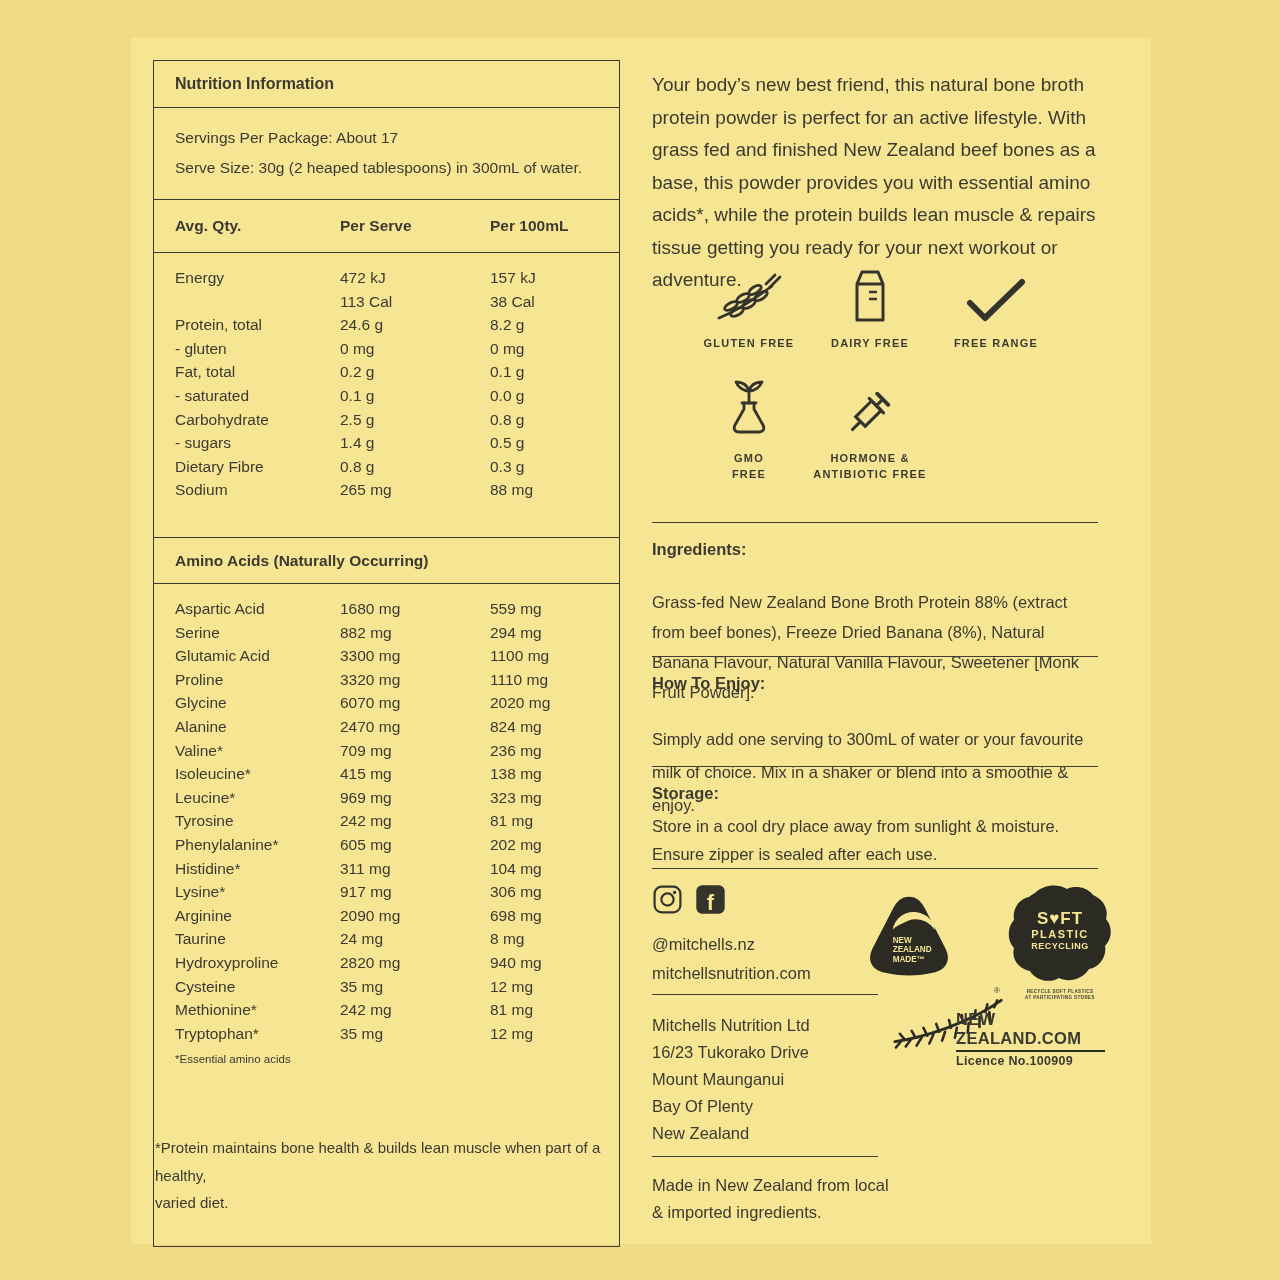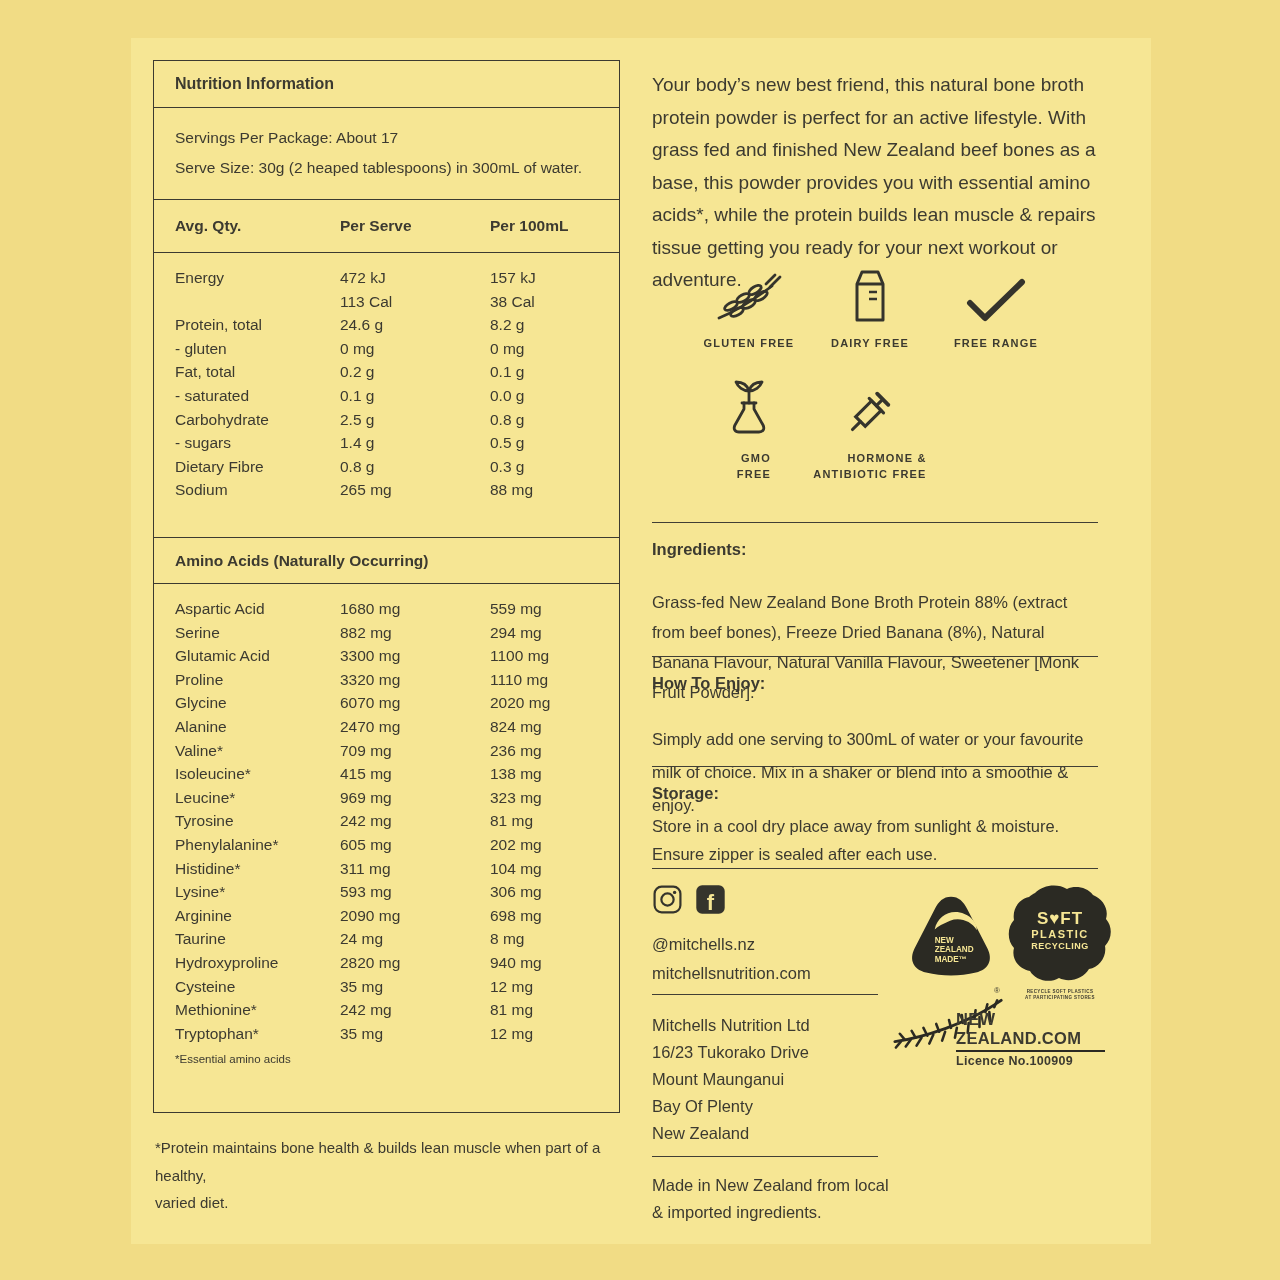--- a/index.html
+++ b/index.html
@@ -7,60 +7,60 @@
     width:1280px;height:1280px;position:relative;overflow:hidden;
     background:#f1dc85;
     font-family:"Liberation Sans", sans-serif;
     color:#3c3a30;
     -webkit-font-smoothing:antialiased;
   }
   *{box-sizing:border-box;}
   .panel{position:absolute;left:131px;top:38px;width:1020px;height:1206px;background:#f6e694;}
 
   
-  .ntable{position:absolute;left:153px;top:60px;width:467px;height:1053px;border:1.5px solid #3c3a30;}
+  .ntable{position:absolute;left:153px;top:60px;width:467px;height:1187px;border:1.5px solid #3c3a30;}
   .tsec{border-bottom:1.2px solid #3c3a30;padding:0 21px;}
   .tsec.last{border-bottom:none;}
   .t-head{height:47px;display:flex;align-items:center;font-weight:bold;font-size:16px;}
   .t-serv{height:92px;padding-top:15px;font-size:15.5px;line-height:30px;}
   .t-cols{height:53px;display:grid;grid-template-columns:165px 150px 1fr;align-items:center;font-weight:bold;font-size:15.5px;}
   .t-rows{font-size:15.5px;}
   .t-rows.main{height:285px;padding-top:13px;}
   .t-rows.amino{height:530px;padding-top:13px;}
   .trow{display:grid;grid-template-columns:165px 150px 1fr;line-height:23.6px;}
   .t-amino-head{height:46px;display:flex;align-items:center;font-weight:bold;font-size:15.5px;}
   .t-note{font-size:11.5px;margin-top:8px;}
   .footnote{position:absolute;left:155px;top:1134px;width:490px;font-size:15px;line-height:27.5px;}
 
   
   .rcol{position:absolute;left:652px;top:0;width:446px;height:1280px;}
   .rcol > *{position:absolute;left:0;}
   .intro{top:50px;width:452px;font-size:19px;line-height:32.5px;}
   .badges{top:266px;width:446px;display:grid;grid-template-columns:194px 48px 204px;row-gap:30px;}
-  .badge{justify-self:center;width:max-content;text-align:right;}
+  .badge{justify-self:center;width:max-content;text-align:center;}
   .bicon{height:58px;display:flex;align-items:flex-end;justify-content:center;}
   .bicon svg{display:block;}
   .blabel{margin-top:11px;font-size:11px;font-weight:bold;letter-spacing:1.2px;line-height:16px;white-space:nowrap;}
   .hr{border:none;border-top:1.2px solid #413f35;margin:0;width:446px;}
   .hr.short{width:226px;}
   .sec-h{font-weight:bold;font-size:16.5px;}
   .sec-b{font-size:16.5px;line-height:30px;}
   #hr1{top:522px;} .ingr-h{top:540px;} .ingr-b{top:570px;width:452px;}
   #hr2{top:656px;} .how-h{top:674px;} .how-b{top:706px;width:452px;line-height:33px;}
   #hr3{top:766px;} .sto-h{top:784px;} .sto-b{top:812px;width:452px;line-height:28px;}
   #hr4{top:868px;}
   .social{top:884px;display:flex;gap:12px;}
   .handles{top:930px;font-size:16.5px;line-height:29px;}
   #hr5{top:994px;}
   .address{top:1012px;font-size:16.5px;line-height:27px;}
   #hr6{top:1156px;}
   .madein{top:1172px;font-size:16.5px;line-height:27px;}
 
   
-  .nzmade{position:absolute;left:903px;top:891px;width:96px;height:96px;}
+  .nzmade{position:absolute;left:861px;top:891px;width:96px;height:96px;}
   .softplastic{position:absolute;left:1005px;top:883px;width:110px;height:108px;}
   .sp-text{position:absolute;left:0;top:27px;width:110px;text-align:center;color:#f6e694;font-weight:bold;line-height:1;}
   .sp-l1{font-size:17px;letter-spacing:1px;}
   .sp-l2{font-size:11px;letter-spacing:1.5px;margin-top:2px;}
   .sp-l3{font-size:9px;letter-spacing:0.5px;margin-top:2px;}
   .sp-note{position:absolute;left:0;top:106px;width:110px;text-align:center;font-size:4.5px;line-height:6px;font-weight:bold;letter-spacing:0.4px;}
   .nzcom{position:absolute;left:891px;top:986px;width:214px;height:70px;}
   .nzcom svg{position:absolute;left:0;top:4px;}
   .nzcom-reg{position:absolute;left:103px;top:0;font-size:8px;}
   .nzcom-text{position:absolute;left:65px;top:24px;}
@@ -193,21 +193,21 @@
           <span>605 mg</span>
           <span>202 mg</span>
         </div>
         <div class="trow">
           <span>Histidine*</span>
           <span>311 mg</span>
           <span>104 mg</span>
         </div>
         <div class="trow">
           <span>Lysine*</span>
-          <span>593 mg</span>
+          <span>917 mg</span>
           <span>306 mg</span>
         </div>
         <div class="trow">
           <span>Arginine</span>
           <span>2090 mg</span>
           <span>698 mg</span>
         </div>
         <div class="trow">
           <span>Taurine</span>
           <span>24 mg</span>

